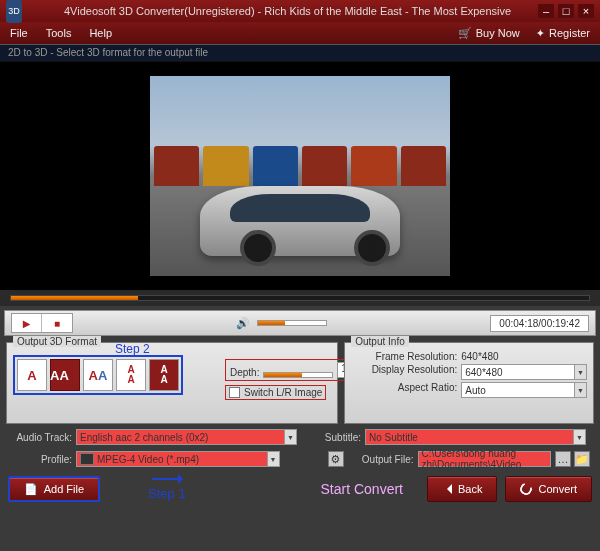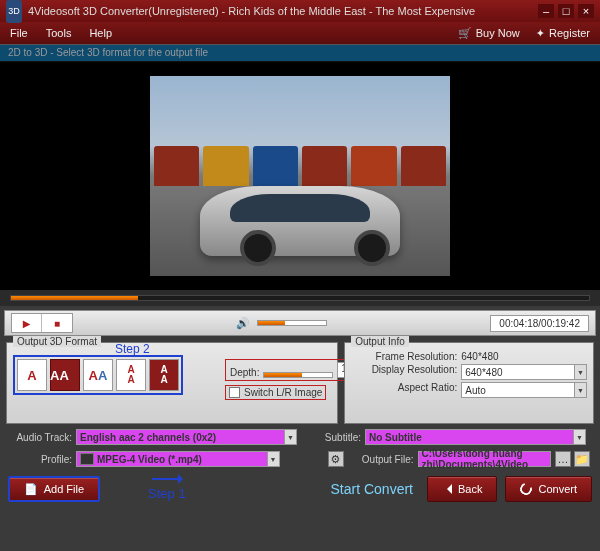--- a/index.html
+++ b/index.html
@@ -1,26 +1,26 @@
 <!DOCTYPE html>
 <html><head>
 <meta charset="utf-8">
 <style>
 * { box-sizing: border-box; margin: 0; padding: 0; font-family: Arial, sans-serif; }
 body { width: 600px; height: 551px; background: #3a3a3a; overflow: hidden; font-size: 11px; color: #ccc; }
 .titlebar { background: linear-gradient(#8b1a1a, #6b0f0f); height: 22px; display: flex; align-items: center; padding: 0 6px; color: #ddd; }
 .titlebar .logo { width: 16px; height: 23px; background: #2a4a7a; border-radius: 3px; margin-right: 6px; font-size: 9px; display:flex;align-items:center;justify-content:center;color:#fff; }
-.titlebar .title { flex: 1; font-size: 11px; white-space: nowrap; overflow: hidden; }
+.titlebar .title { flex: 1; font-size: 11px; white-space: nowrap; overflow: hidden; margin-left: 36px; }
 .titlebar .wc { display: flex; gap: 4px; }
 .titlebar .wc div { width: 16px; height: 14px; background: #5a0a0a; color: #fff; font-size: 11px; display:flex;align-items:center;justify-content:center;cursor:pointer; }
 .menubar { background: linear-gradient(#7a1515, #5a0c0c); height: 22px; display: flex; align-items: center; padding: 0 10px; color: #eee; font-size: 11px; }
 .menubar .mi { margin-right: 18px; cursor: pointer; }
 .menubar .spacer { flex: 1; }
 .menubar .rlink { margin-left: 16px; cursor: pointer; display:flex;align-items:center;gap:4px; }
-.subbar { background: #0c4a6e; border-top: 1px solid #555; border-bottom: 1px solid #111; height: 18px; color: #999; font-size: 10px; padding: 2px 8px; }
+.subbar { background: #0f172a; border-top: 1px solid #555; border-bottom: 1px solid #111; height: 18px; color: #999; font-size: 10px; padding: 2px 8px; }
 .preview { background: #000; height: 228px; position: relative; display:flex;align-items:center;justify-content:center; }
 .preview .frame { width: 300px; height: 200px; background: linear-gradient(#9ab5d0 0%, #b5c5d5 35%, #7a7a7a 50%, #555 100%); position:relative; overflow:hidden; }
 .car-body { position:absolute; bottom:20px; left:50%; transform:translateX(-50%); width:200px; height:70px; background: linear-gradient(#d5d5d5,#888); border-radius: 60px 60px 12px 12px / 30px 30px 12px 12px; box-shadow: 0 4px 8px rgba(0,0,0,.4); }
 .wheel { position:absolute; bottom:10px; width:36px; height:36px; background:#1a1a1a; border-radius:50%; border:4px solid #444; }
 .wheel.l { left:90px; }
 .windshield { position:absolute; top:8px; left:30px; right:30px; height:28px; background:#2a3a4a; border-radius: 40px 40px 6px 6px / 18px 18px 6px 6px; }
 .bgcars { position:absolute; top:70px; left:0; right:0; height:40px; display:flex; gap:4px; padding:0 4px; }
 .bgcars div { flex:1; background:#8a2a1a; border-radius:3px 3px 0 0; }
 .bgcars div:nth-child(2){background:#c28a1a;} .bgcars div:nth-child(3){background:#1a4a8a;} .bgcars div:nth-child(5){background:#aa3a1a;}
 .seekbar { height: 16px; background: #2a2a2a; display:flex;align-items:center;padding:0 10px; }
@@ -50,27 +50,27 @@
 .spin .arr { position:absolute; right:0; top:0; bottom:0; width:10px; background:#ddd; border-left:1px solid #999; display:flex; flex-direction:column; }
 .spin .arr div{flex:1; font-size:6px; line-height:6px; color:#b02020; cursor:pointer; text-align:center;}
 .switchrow { position:absolute; left:218px; top:42px; display:flex;align-items:center;gap:4px; font-size:10px; color:#333; border:1px solid #c02020; padding:1px 3px;}
 .infogroup .row { display:flex; margin:2px 0; font-size:10px; }
 .infogroup .row .lbl { width:110px; text-align:right; padding-right:4px; }
 .sel { flex:1; height:16px; border:1px solid #999; background:#fff; font-size:10px; padding:0 14px 0 3px; position:relative; color:#333; display:flex;align-items:center; cursor:pointer;}
 .sel .dd { position:absolute; right:0; top:0; bottom:0; width:12px; background:#ddd; border-left:1px solid #999; display:flex;align-items:center;justify-content:center; font-size:7px; color:#444;}
 .step2 { position:absolute; top:-1px; left:108px; color:#2040d0; font-size:12px; }
 .lowrow { padding:3px 10px; display:grid; grid-template-columns: 62px 1fr 60px 1fr auto; gap:4px; align-items:center; color:#ccc; background:#3a3a3a; font-size:10px;}
 .lowrow .lbl { text-align:right; }
-.lowrow .sel { background:#d946ef;font-weight:bold; }
+.lowrow .sel { background:#ef4444; }
 .gearbtn { width:16px; height:16px; border:1px solid #777; background:#ccc; display:flex;align-items:center;justify-content:center; cursor:pointer; font-size:11px; color:#333;}
 .bottombar { height:38px; background:#3a3a3a; display:flex;align-items:center; padding:0 8px; gap:8px; position:relative;}
 .bigbtn { height:26px; background: linear-gradient(#9a2020,#6a0f0f); border:1px solid #4a0808; color:#fff; font-size:11px; display:flex;align-items:center;justify-content:center; gap:6px; padding:0 14px; cursor:pointer; border-radius:2px; box-shadow: inset 0 1px 0 rgba(255,255,255,.2);}
 .bigbtn.addfile { border:2px solid #2040d0; }
 .step1 { color:#2040d0; font-size:13px; margin-left:40px; display:flex;align-items:center;gap:6px;flex-direction:column;}
-.startc { color:#7dd3fc; font-size:14px; margin-left:auto; margin-right:6px; }
+.startc { color:#f0abfc; font-size:14px; margin-left:auto; margin-right:16px; }
 .arrow-right { width:30px; height:2px; background:#2040d0; position:relative; }
 .arrow-right::after { content:''; position:absolute; right:-6px; top:-4px; border:5px solid transparent; border-left-color:#2040d0; }
 .back-arrow { width:0;height:0;border:5px solid transparent; border-right-color:#fff; }
 .conv-icon { width:12px;height:12px;border:2px solid #fff; border-radius:50%; border-top-color:transparent; transform:rotate(30deg);}
 .cart{font-size:11px;}
 .key{font-size:11px;}
 .snd{font-size:11px;color:#555;}
 .chk { width:11px;height:11px;border:1px solid #777;background:#fff;cursor:pointer;}
 .profile-ic{width:14px;height:12px;background:#333;display:inline-block;margin-right:3px;border:1px solid #777;}
 </style>

